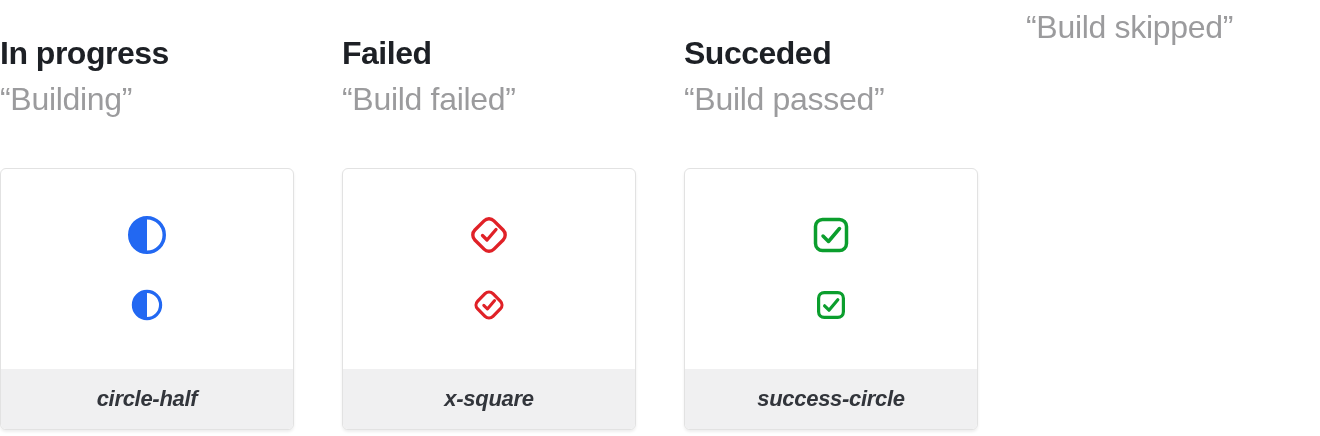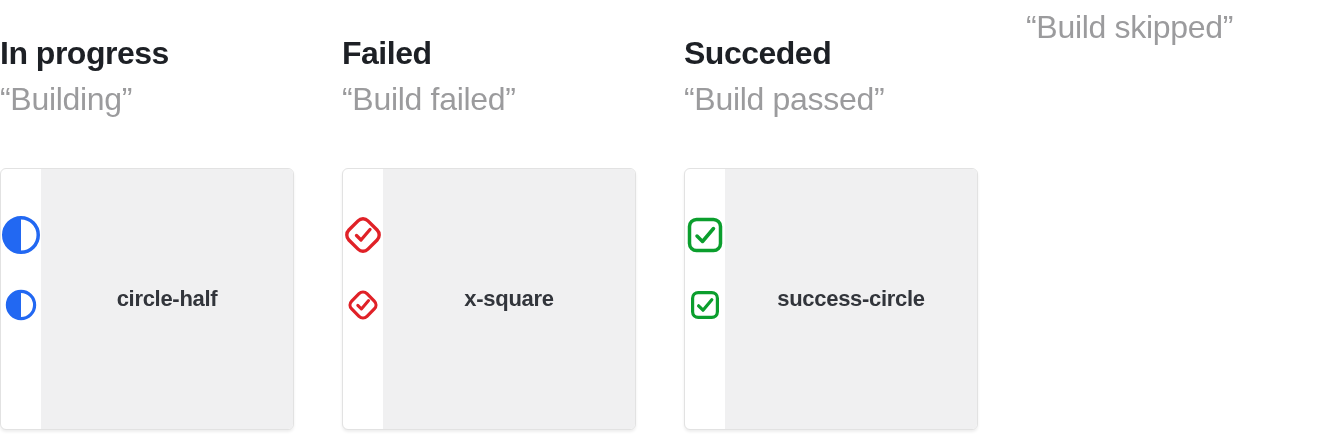--- a/index.html
+++ b/index.html
@@ -37,21 +37,23 @@
     color:var(--subtitle);
   }
   .card{
     margin-top:54px;
     height:262px;
     background:var(--card-bg);
     border:1px solid var(--card-border);
     border-radius:6px;
     box-shadow:0 2px 3px rgba(0,0,0,0.07);
     display:flex;
+    flex-direction:column;
     overflow:hidden;
+    font-style:italic;
   }
   .card-body{
     height:200px;
     display:flex;
     flex-direction:column;
     align-items:center;
     padding-top:46px;
     gap:34px;
   }
   .icon{display:block;line-height:0;}

